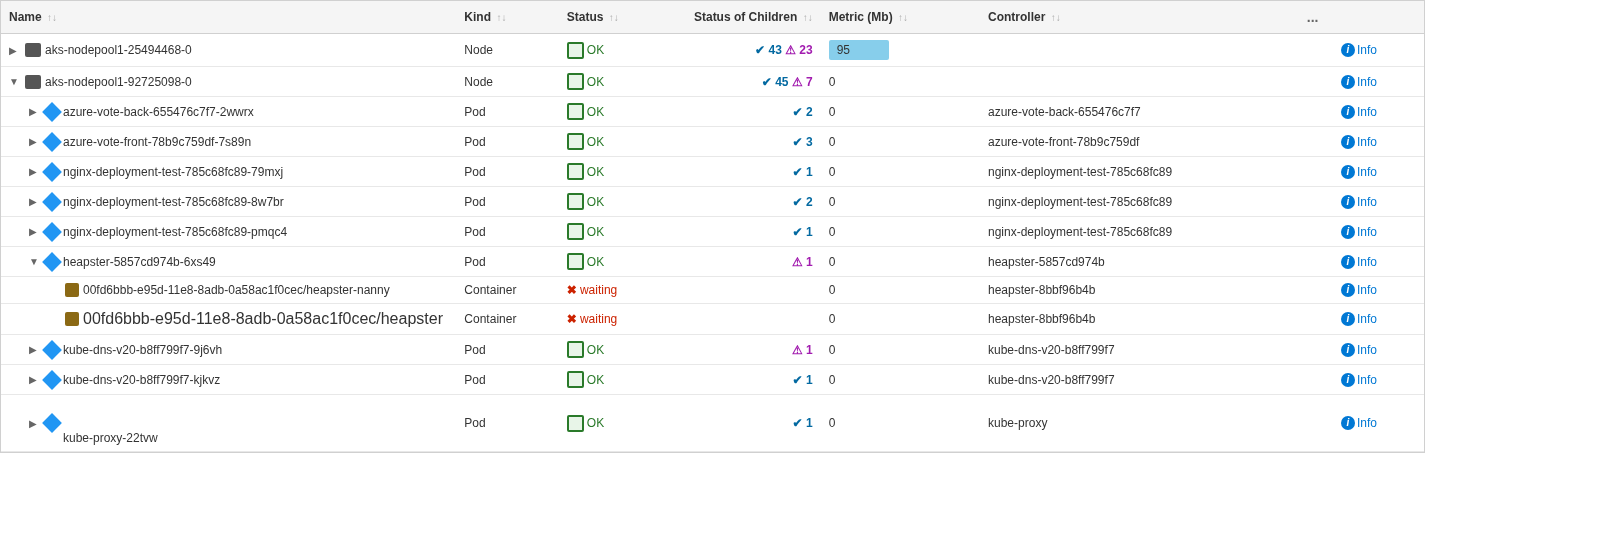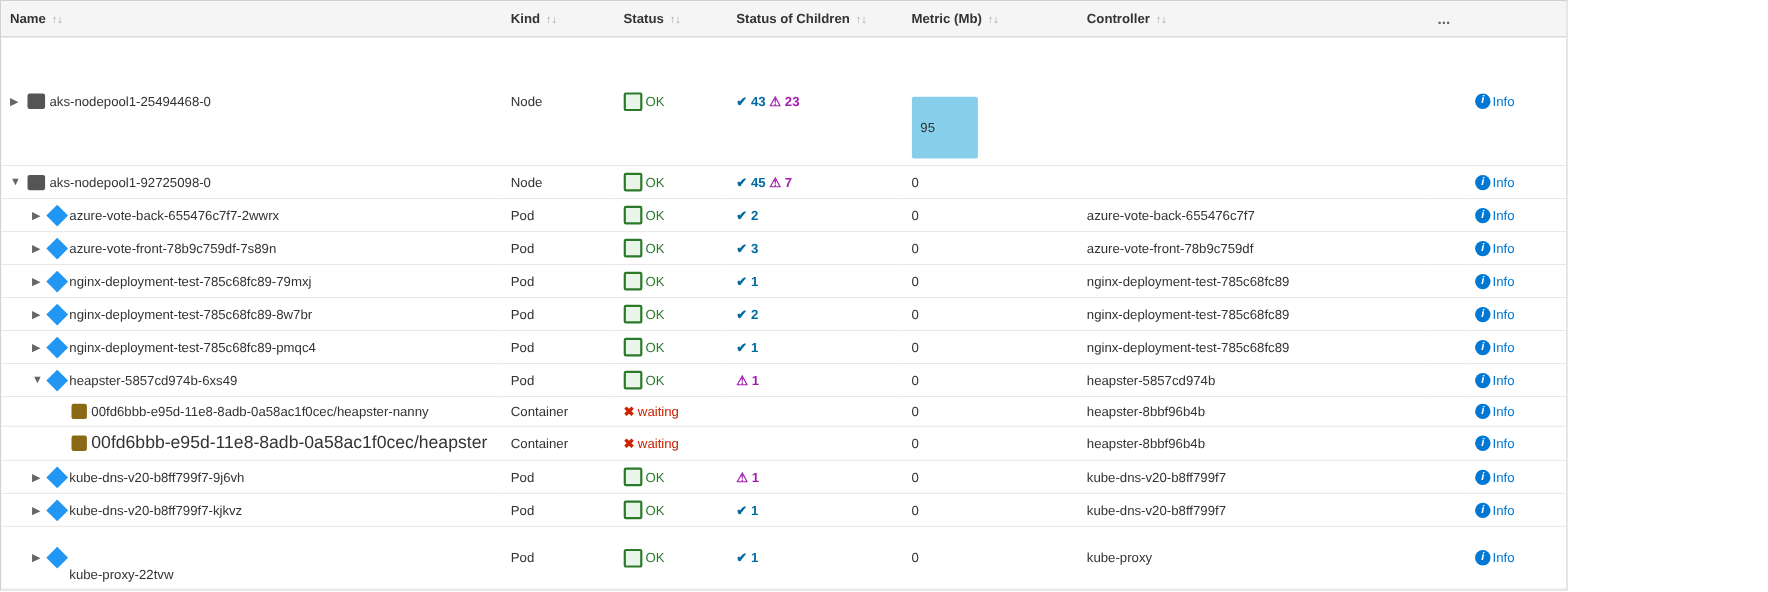--- a/index.html
+++ b/index.html
@@ -45,21 +45,21 @@
     tbody td {
       padding: 6px 8px;
       vertical-align: middle;
       white-space: nowrap;
       overflow: hidden;
       text-overflow: ellipsis;
     }
     .col-name { width: 400px; }
     .col-kind { width: 90px; }
     .col-status { width: 90px; }
-    .col-children { width: 140px; }
+    .col-children { width: 140px; text-align: right; }
     .col-metric { width: 140px; }
     .col-controller { width: 280px; }
     .col-dots { width: 30px; }
     .col-info { width: 80px; }
 
     .name-cell {
       display: flex;
       align-items: center;
       gap: 4px;
     }
@@ -118,25 +118,24 @@
       display: flex;
       align-items: center;
       gap: 3px;
     }
     .x-mark { color: #cc2200; font-weight: bold; }
 
     .children-ok { color: #0369a1; font-weight: bold; }
     .children-warn { color: #a21caf; font-weight: bold; }
     .metric-highlight {
       background: #87CEEB;
-      padding: 21px 8px;
+      padding: 3px 8px;
       border-radius: 2px;
       display: inline-block;
       min-width: 60px;
-      margin-top: 48px;
     }
 
     .info-link {
       color: #0078d4;
       display: flex;
       align-items: center;
       gap: 2px;
       cursor: pointer;
       text-decoration: none;
     }

